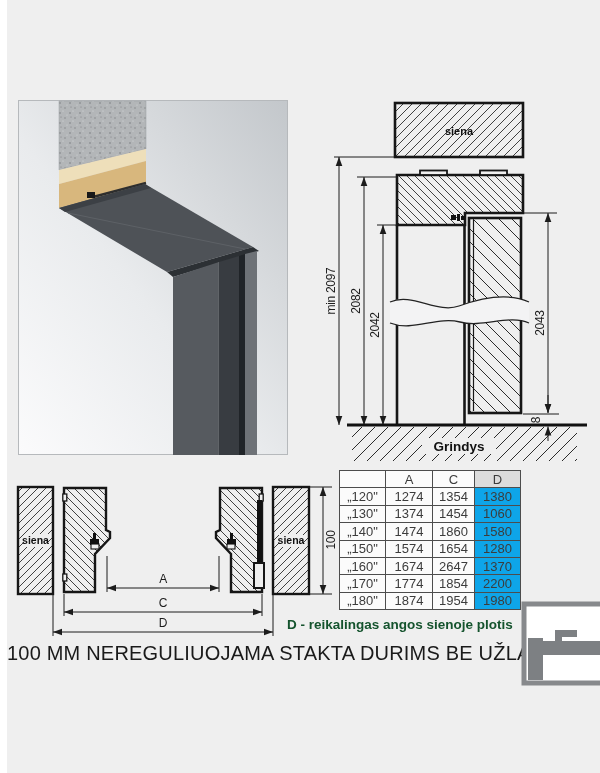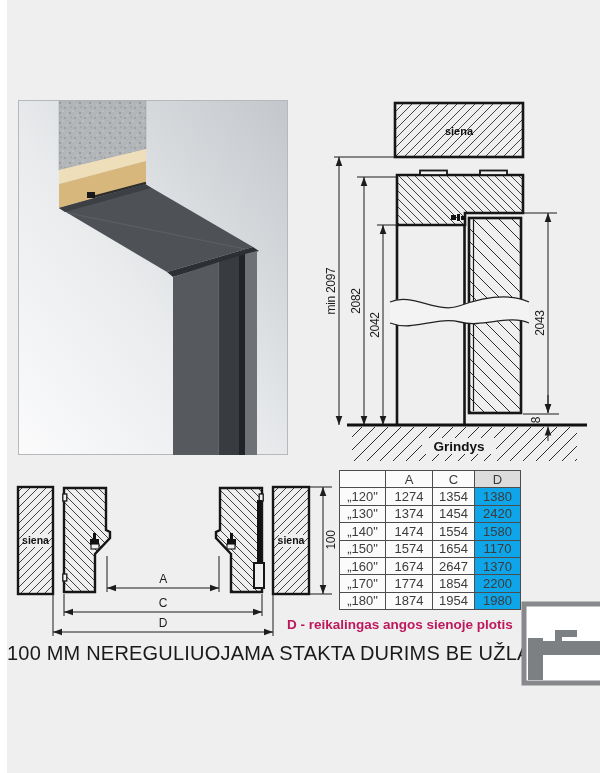--- a/index.html
+++ b/index.html
@@ -10,21 +10,21 @@
   .dim-txt{font-size:12px;fill:#1c1c1c;letter-spacing:-0.3px;}
   .lbl-bold{font-size:11px;font-weight:bold;fill:#111;}
   .lbl-bold-sm{font-size:10.5px;font-weight:bold;fill:#111;}
   .lbl-grindys{font-size:13.5px;font-weight:bold;fill:#111;}
   
   .spec-table{border-collapse:collapse;table-layout:fixed;width:181px;background:#fbfbfb;}
   .spec-table td,.spec-table th{border:1px solid #4d4d4d;height:16.4px;padding:0;
      text-align:center;font-size:13px;font-weight:normal;color:#3c3c3c;line-height:1;}
   .spec-table .col-d{background:#0ea5e9;}
   .spec-table th.col-d{background:#dcdcdc;}
-  .d-note{font-size:13.5px;font-weight:bold;color:#be185d;white-space:nowrap;}
+  .d-note{font-size:13.5px;font-weight:bold;color:#14532d;white-space:nowrap;}
   .main-title{font-size:20px;color:#1a1a1a;text-align:center;white-space:nowrap;letter-spacing:0.2px;}
 </style>
 </head>
 <body>
 
 <div class="page">
 
   <svg class="abs" style="left:11px;top:100px;" width="270" height="355" viewBox="0 0 270 355">
     <defs>
       <linearGradient id="bg3d" x1="0" y1="1" x2="1" y2="0">
@@ -203,33 +203,33 @@
     <tr>
       <td>„120"</td>
       <td>1274</td>
       <td>1354</td>
       <td class="col-d">1380</td>
     </tr>
     <tr>
       <td>„130"</td>
       <td>1374</td>
       <td>1454</td>
-      <td class="col-d">2420</td>
+      <td class="col-d">1060</td>
     </tr>
     <tr>
       <td>„140"</td>
       <td>1474</td>
-      <td>1554</td>
+      <td>1860</td>
       <td class="col-d">1580</td>
     </tr>
     <tr>
       <td>„150"</td>
       <td>1574</td>
       <td>1654</td>
-      <td class="col-d">1170</td>
+      <td class="col-d">1280</td>
     </tr>
     <tr>
       <td>„160"</td>
       <td>1674</td>
       <td>2647</td>
       <td class="col-d">1370</td>
     </tr>
     <tr>
       <td>„170"</td>
       <td>1774</td>

